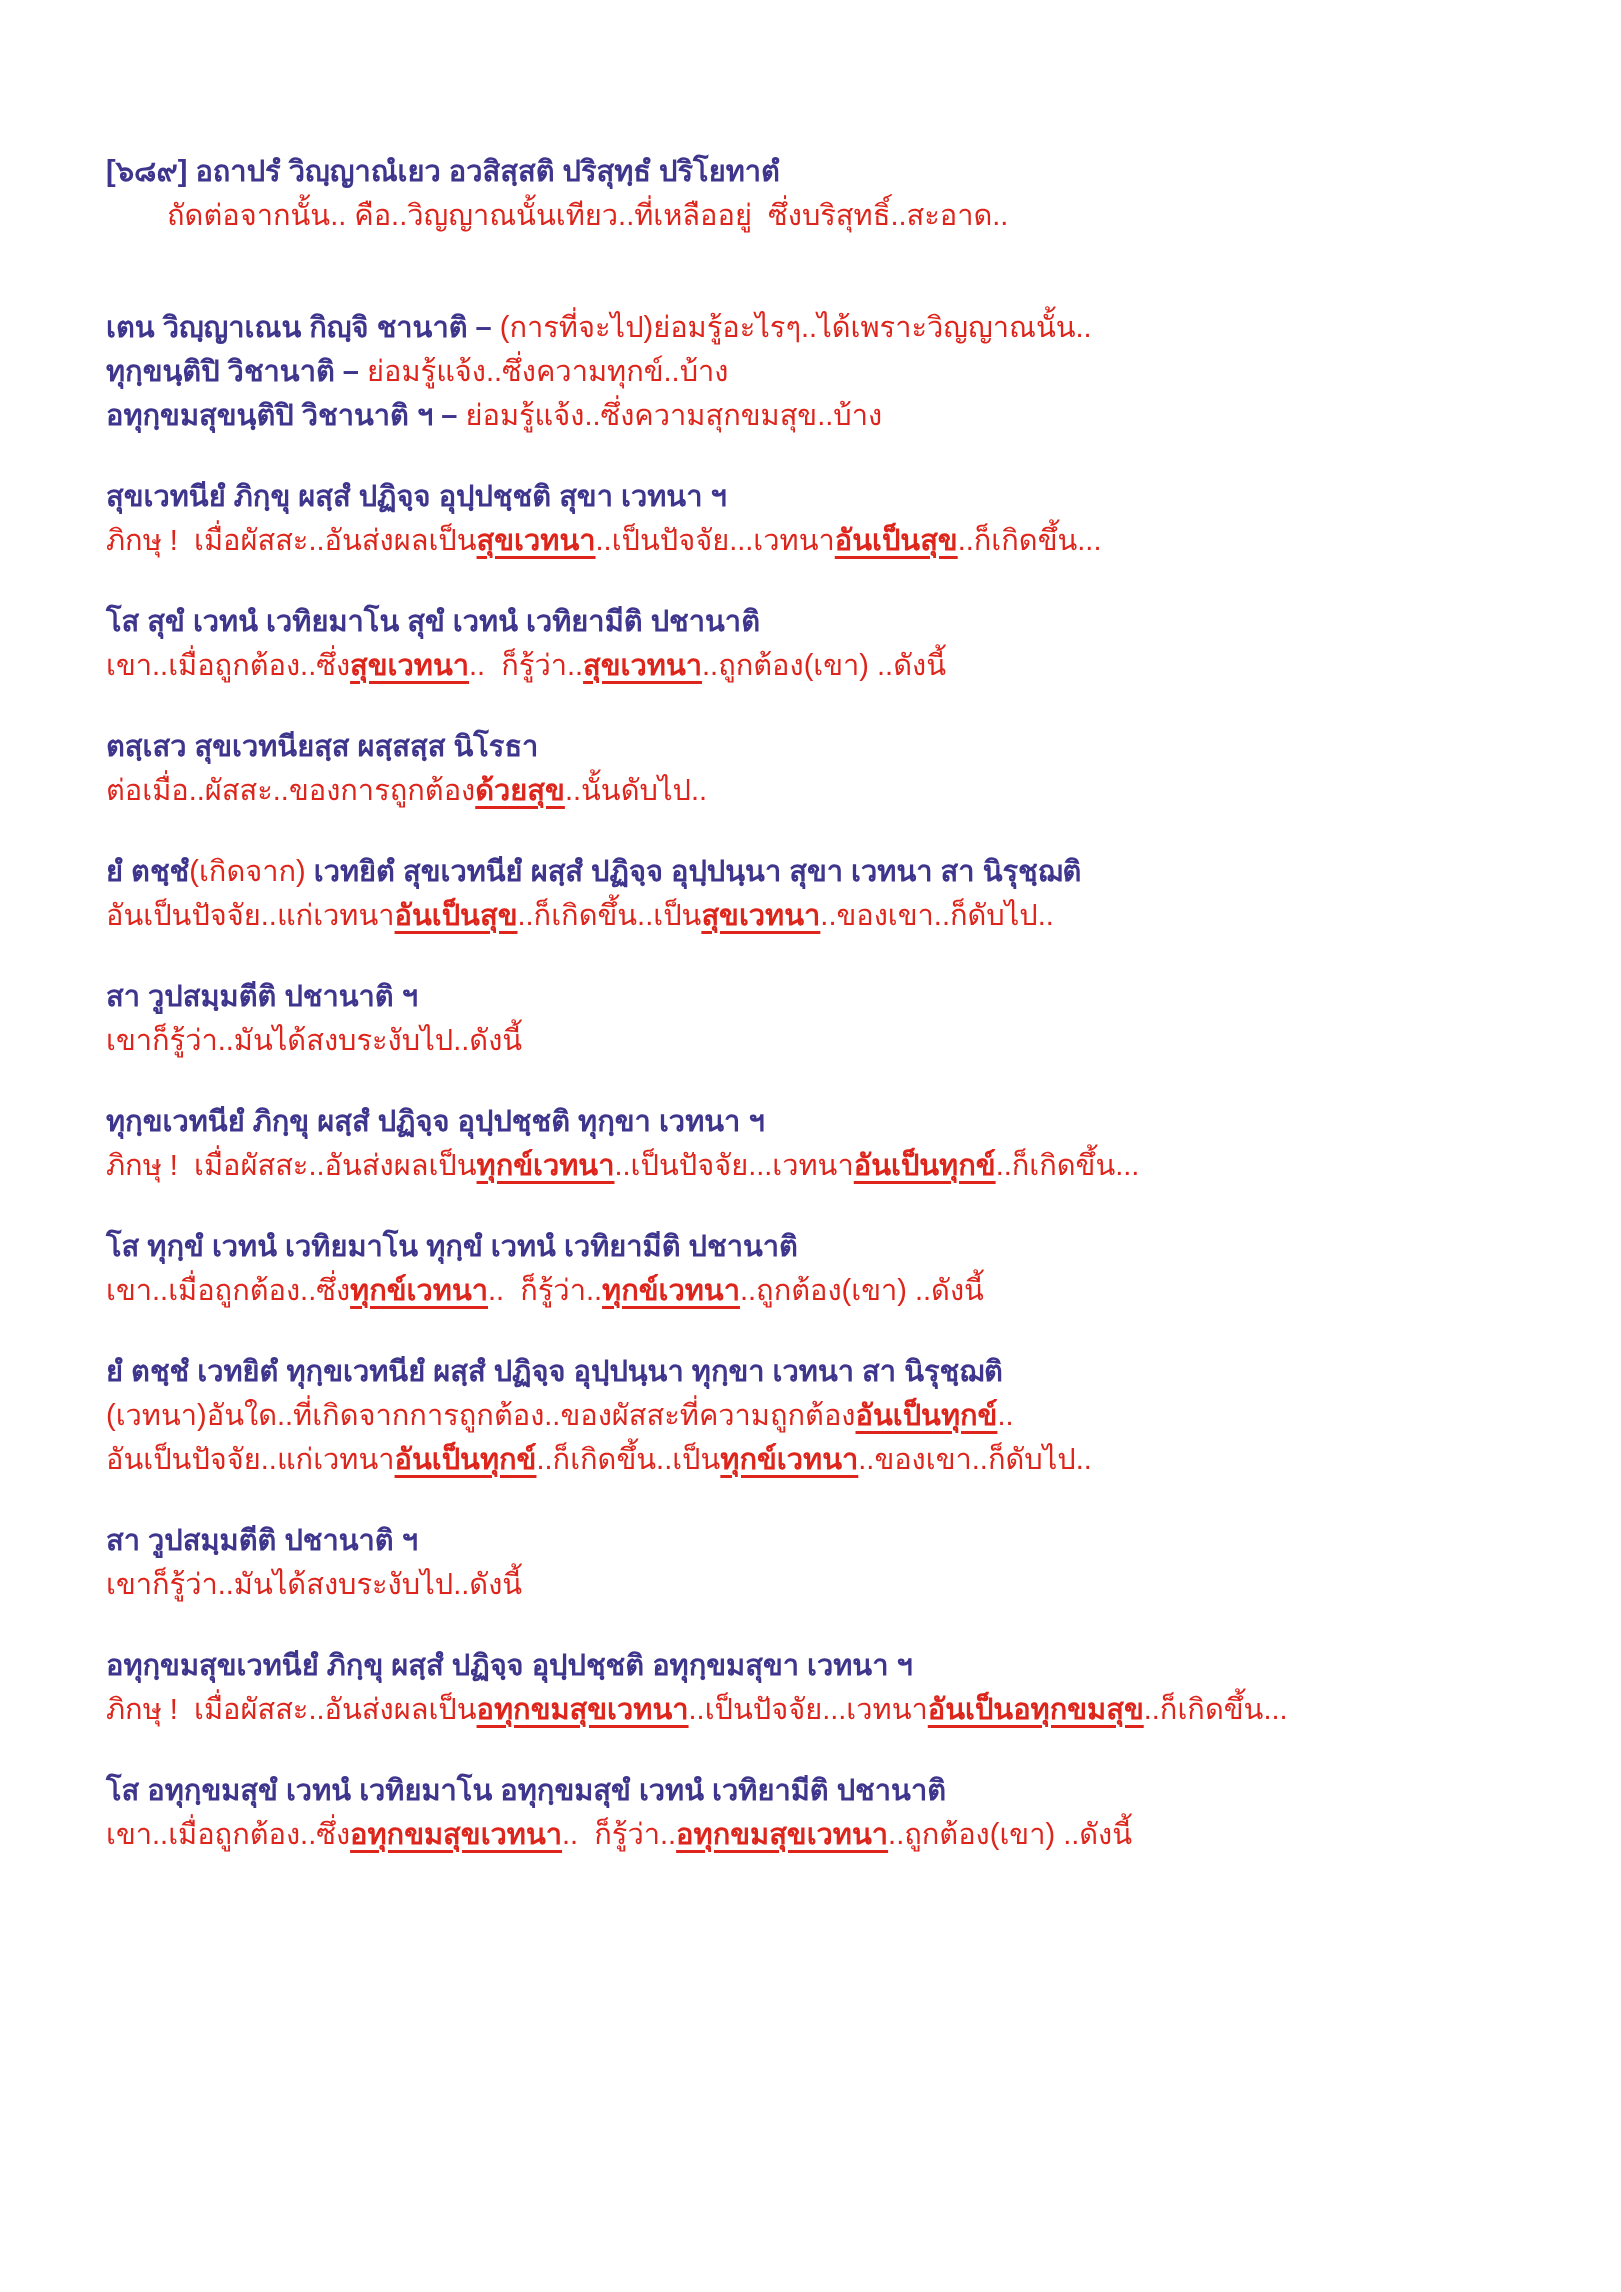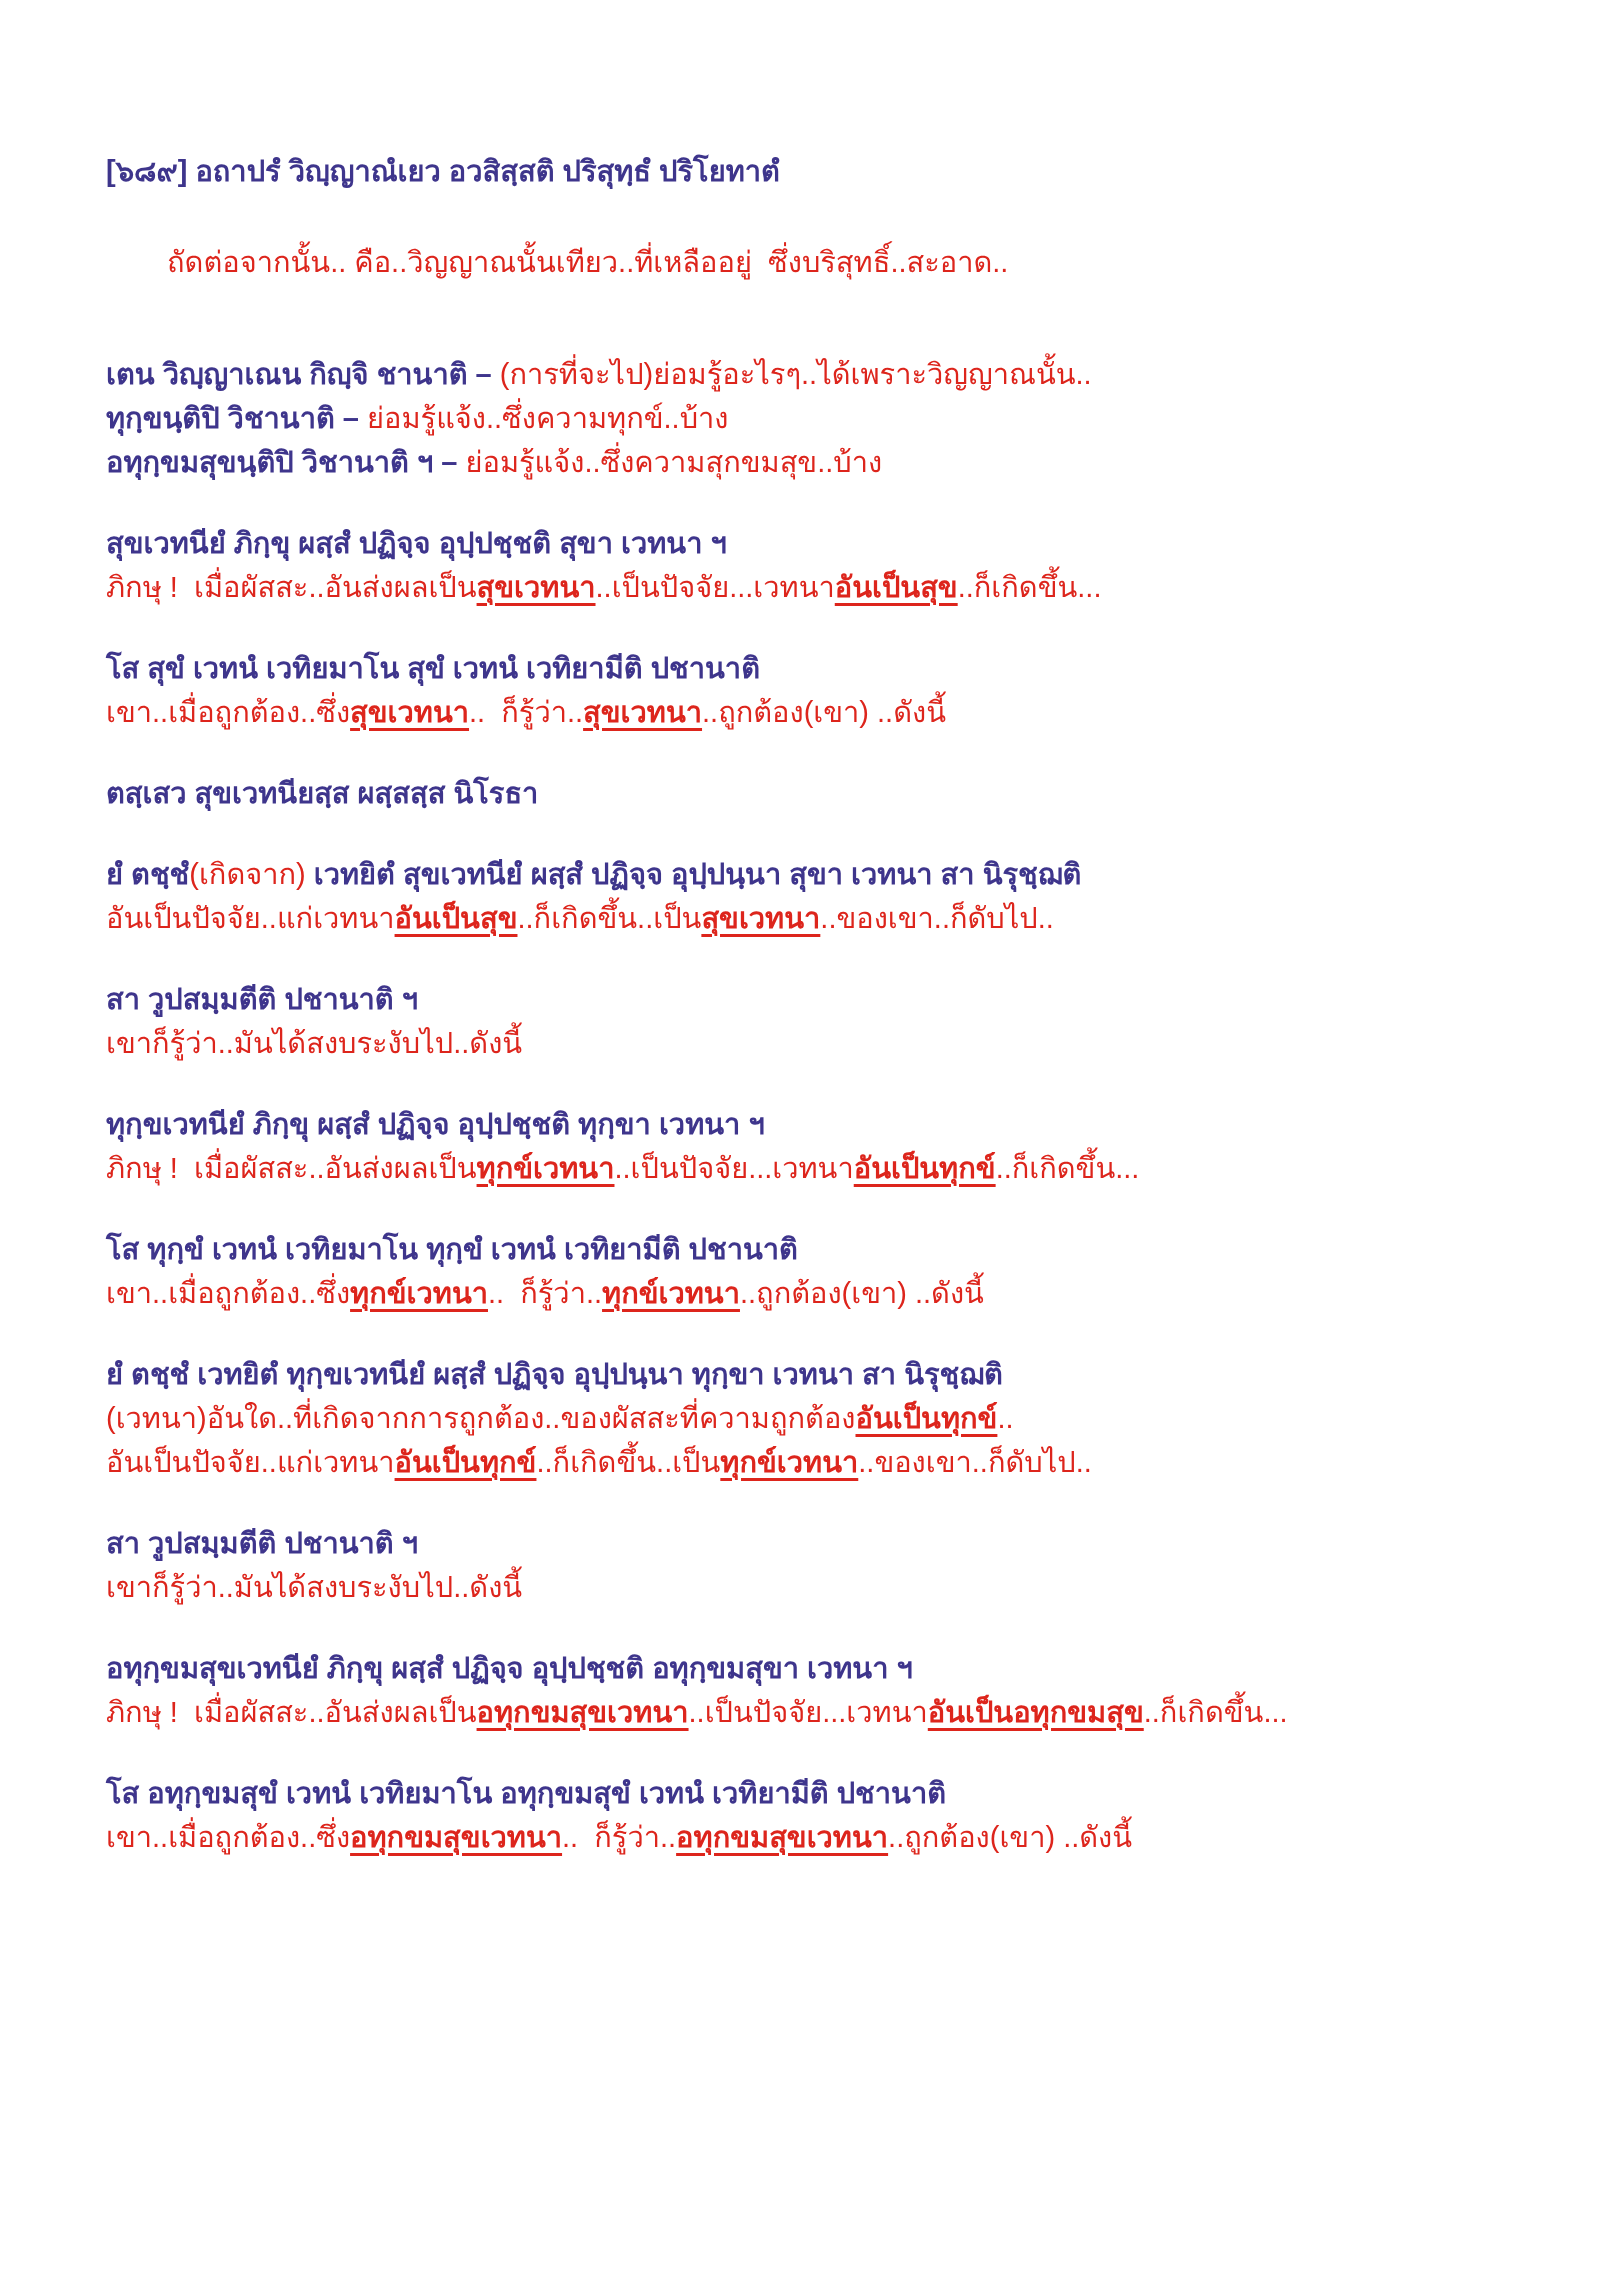--- a/index.html
+++ b/index.html
@@ -29,21 +29,21 @@
   }
   .block { margin: 0; }
   .block + .block { margin-top: 37px; }
   .block.gap-large { margin-top: 68px; }
   .line {
     font-size: 29px;
     line-height: 44px;
     white-space: pre;
     letter-spacing: 0px;
   }
-  .line.indent { padding-left: 61px; margin-top: 47px; }
+  .line.indent { padding-left: 61px; }
   .seg-p {
     color: var(--pali-color, #3e358c);
     font-weight: 700;
   }
   .seg-r {
     color: var(--red-color, #dd251c);
     font-weight: 400;
   }
   .seg-u {
     color: var(--red-color, #dd251c);
@@ -70,20 +70,21 @@
       <div class="block">
         <div class="line"><span class="seg-p">สุขเวทนียํ ภิกฺขุ ผสฺสํ ปฏิจฺจ อุปฺปชฺชติ สุขา เวทนา ฯ</span></div>
         <div class="line"><span class="seg-r">ภิกษุ !  เมื่อผัสสะ..อันส่งผลเป็น</span><span class="seg-u">สุขเวทนา</span><span class="seg-r">..เป็นปัจจัย...เวทนา</span><span class="seg-u">อันเป็นสุข</span><span class="seg-r">..ก็เกิดขึ้น...</span></div>
       </div>
       <div class="block">
         <div class="line"><span class="seg-p">โส สุขํ เวทนํ เวทิยมาโน สุขํ เวทนํ เวทิยามีติ ปชานาติ</span></div>
         <div class="line"><span class="seg-r">เขา..เมื่อถูกต้อง..ซึ่ง</span><span class="seg-u">สุขเวทนา</span><span class="seg-r">..  ก็รู้ว่า..</span><span class="seg-u">สุขเวทนา</span><span class="seg-r">..ถูกต้อง(เขา) ..ดังนี้</span></div>
       </div>
       <div class="block">
         <div class="line"><span class="seg-p">ตสฺเสว สุขเวทนียสฺส ผสฺสสฺส นิโรธา</span></div>
+        <div class="line"><span class="seg-r">ต่อเมื่อ..ผัสสะ..ของการถูกต้อง</span><span class="seg-u">ด้วยสุข</span><span class="seg-r">..นั้นดับไป..</span></div>
       </div>
       <div class="block">
         <div class="line"><span class="seg-p">ยํ ตชฺชํ</span><span class="seg-r">(เกิดจาก)</span><span class="seg-p"> เวทยิตํ สุขเวทนียํ ผสฺสํ ปฏิจฺจ อุปฺปนฺนา สุขา เวทนา สา นิรุชฺฌติ</span></div>
         <div class="line"><span class="seg-r">อันเป็นปัจจัย..แก่เวทนา</span><span class="seg-u">อันเป็นสุข</span><span class="seg-r">..ก็เกิดขึ้น..เป็น</span><span class="seg-u">สุขเวทนา</span><span class="seg-r">..ของเขา..ก็ดับไป..</span></div>
       </div>
       <div class="block">
         <div class="line"><span class="seg-p">สา วูปสมฺมตีติ ปชานาติ ฯ</span></div>
         <div class="line"><span class="seg-r">เขาก็รู้ว่า..มันได้สงบระงับไป..ดังนี้</span></div>
       </div>
       <div class="block">

